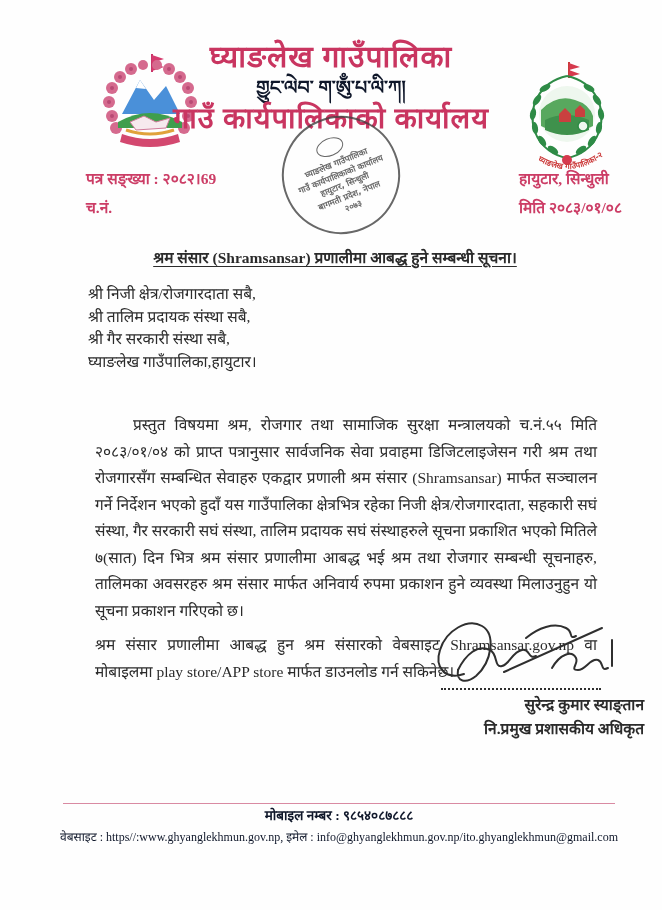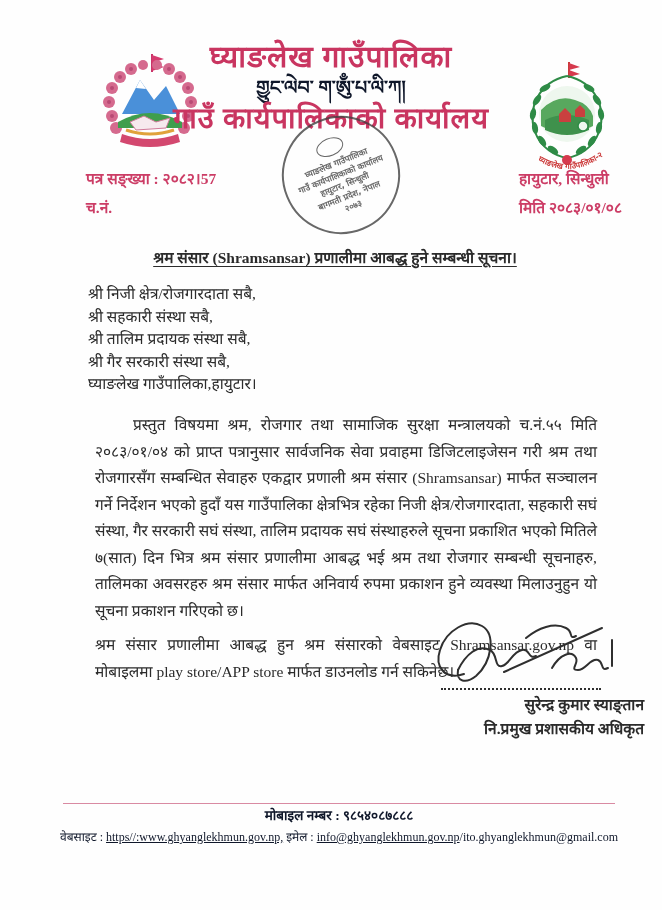--- a/index.html
+++ b/index.html
@@ -63,21 +63,21 @@
   .sig-scribble { display:block; margin:0 auto -14px auto; }
   .sig-dots { border-bottom:2.5px dotted #2f2f2f; width:160px; margin:0 auto 3px auto; }
   .sig-name  { font-size:15.5px; font-weight:bold; line-height:1.55; }
   .sig-title { font-size:15.5px; font-weight:bold; line-height:1.55; }
 
   
   .footer { position:absolute; top:803px; left:16px; right:0; color:#0f172a; }
   .footer-rule { border-top:1.5px solid #d98aa2; width:552px; margin:0 auto 2px auto; }
   .footer-mobile { text-align:center; font-size:13.5px; font-weight:bold; }
   .footer-contact { text-align:center; font-size:12px; margin-top:4px; font-family:"Liberation Serif",serif; }
-  .footer-contact .u { text-decoration:underline; }
+  .footer-contact .u { }
   .footer-contact .lat { font-family:"Liberation Serif",serif; }
 </style>
 </head>
 <body>
 
 <div class="page">
 
   <svg class="logo logo-left" viewBox="0 0 108 112">
 
     <line x1="56" y1="2" x2="56" y2="20" stroke="#c9356a" stroke-width="2"></line>
@@ -177,35 +177,34 @@
       <div class="emblem-dot"></div>
       <span>घ्याङलेख गाउँपालिका</span>
       <span>गाउँ कार्यपालिकाको कार्यालय</span>
       <span>हायुटार, सिन्धुली</span>
       <span>बागमती प्रदेश, नेपाल</span>
       <span>२०७३</span>
     </div>
   </div>
 
   <div class="meta-left">
-    <div>पत्र सङ्ख्या : २०८२।57</div>
+    <div>पत्र सङ्ख्या : २०८२।69</div>
     <div>च.नं.</div>
   </div>
   <div class="meta-right">
     <div>हायुटार, सिन्धुली</div>
     <div>मिति २०८३/०१/०८</div>
   </div>
 
   <div class="subject">
     <span>श्रम संसार (Shramsansar) प्रणालीमा आबद्ध हुने सम्बन्धी सूचना।</span>
   </div>
 
   <div class="recipients">
     <div>श्री निजी क्षेत्र/रोजगारदाता सबै,</div>
-    <div>श्री सहकारी संस्था सबै,</div>
     <div>श्री तालिम प्रदायक संस्था सबै,</div>
     <div>श्री गैर सरकारी संस्था सबै,</div>
     <div>घ्याङलेख गाउँपालिका,हायुटार।</div>
   </div>
 
   <div class="body-block">
     <p class="p1">प्रस्तुत विषयमा श्रम, रोजगार तथा सामाजिक सुरक्षा मन्त्रालयको च.नं.५५ मिति २०८३/०१/०४ को प्राप्त पत्रानुसार सार्वजनिक सेवा प्रवाहमा डिजिटलाइजेसन गरी श्रम तथा रोजगारसँग सम्बन्धित सेवाहरु एकद्वार प्रणाली श्रम संसार (Shramsansar) मार्फत सञ्चालन गर्ने निर्देशन भएको हुदाँ यस गाउँपालिका क्षेत्रभित्र रहेका निजी क्षेत्र/रोजगारदाता, सहकारी सघं संस्था, गैर सरकारी सघं संस्था, तालिम प्रदायक सघं संस्थाहरुले सूचना प्रकाशित भएको मितिले ७(सात) दिन भित्र श्रम संसार प्रणालीमा आबद्ध भई श्रम तथा रोजगार सम्बन्धी सूचनाहरु, तालिमका अवसरहरु श्रम संसार मार्फत अनिवार्य रुपमा प्रकाशन हुने व्यवस्था मिलाउनुहुन यो सूचना प्रकाशन गरिएको छ।</p>
     <p class="p2">श्रम संसार प्रणालीमा आबद्ध हुन श्रम संसारको वेबसाइट Shramsansar.gov.np वा मोबाइलमा play store/APP store मार्फत डाउनलोड गर्न सकिनेछ।</p>
   </div>
 

